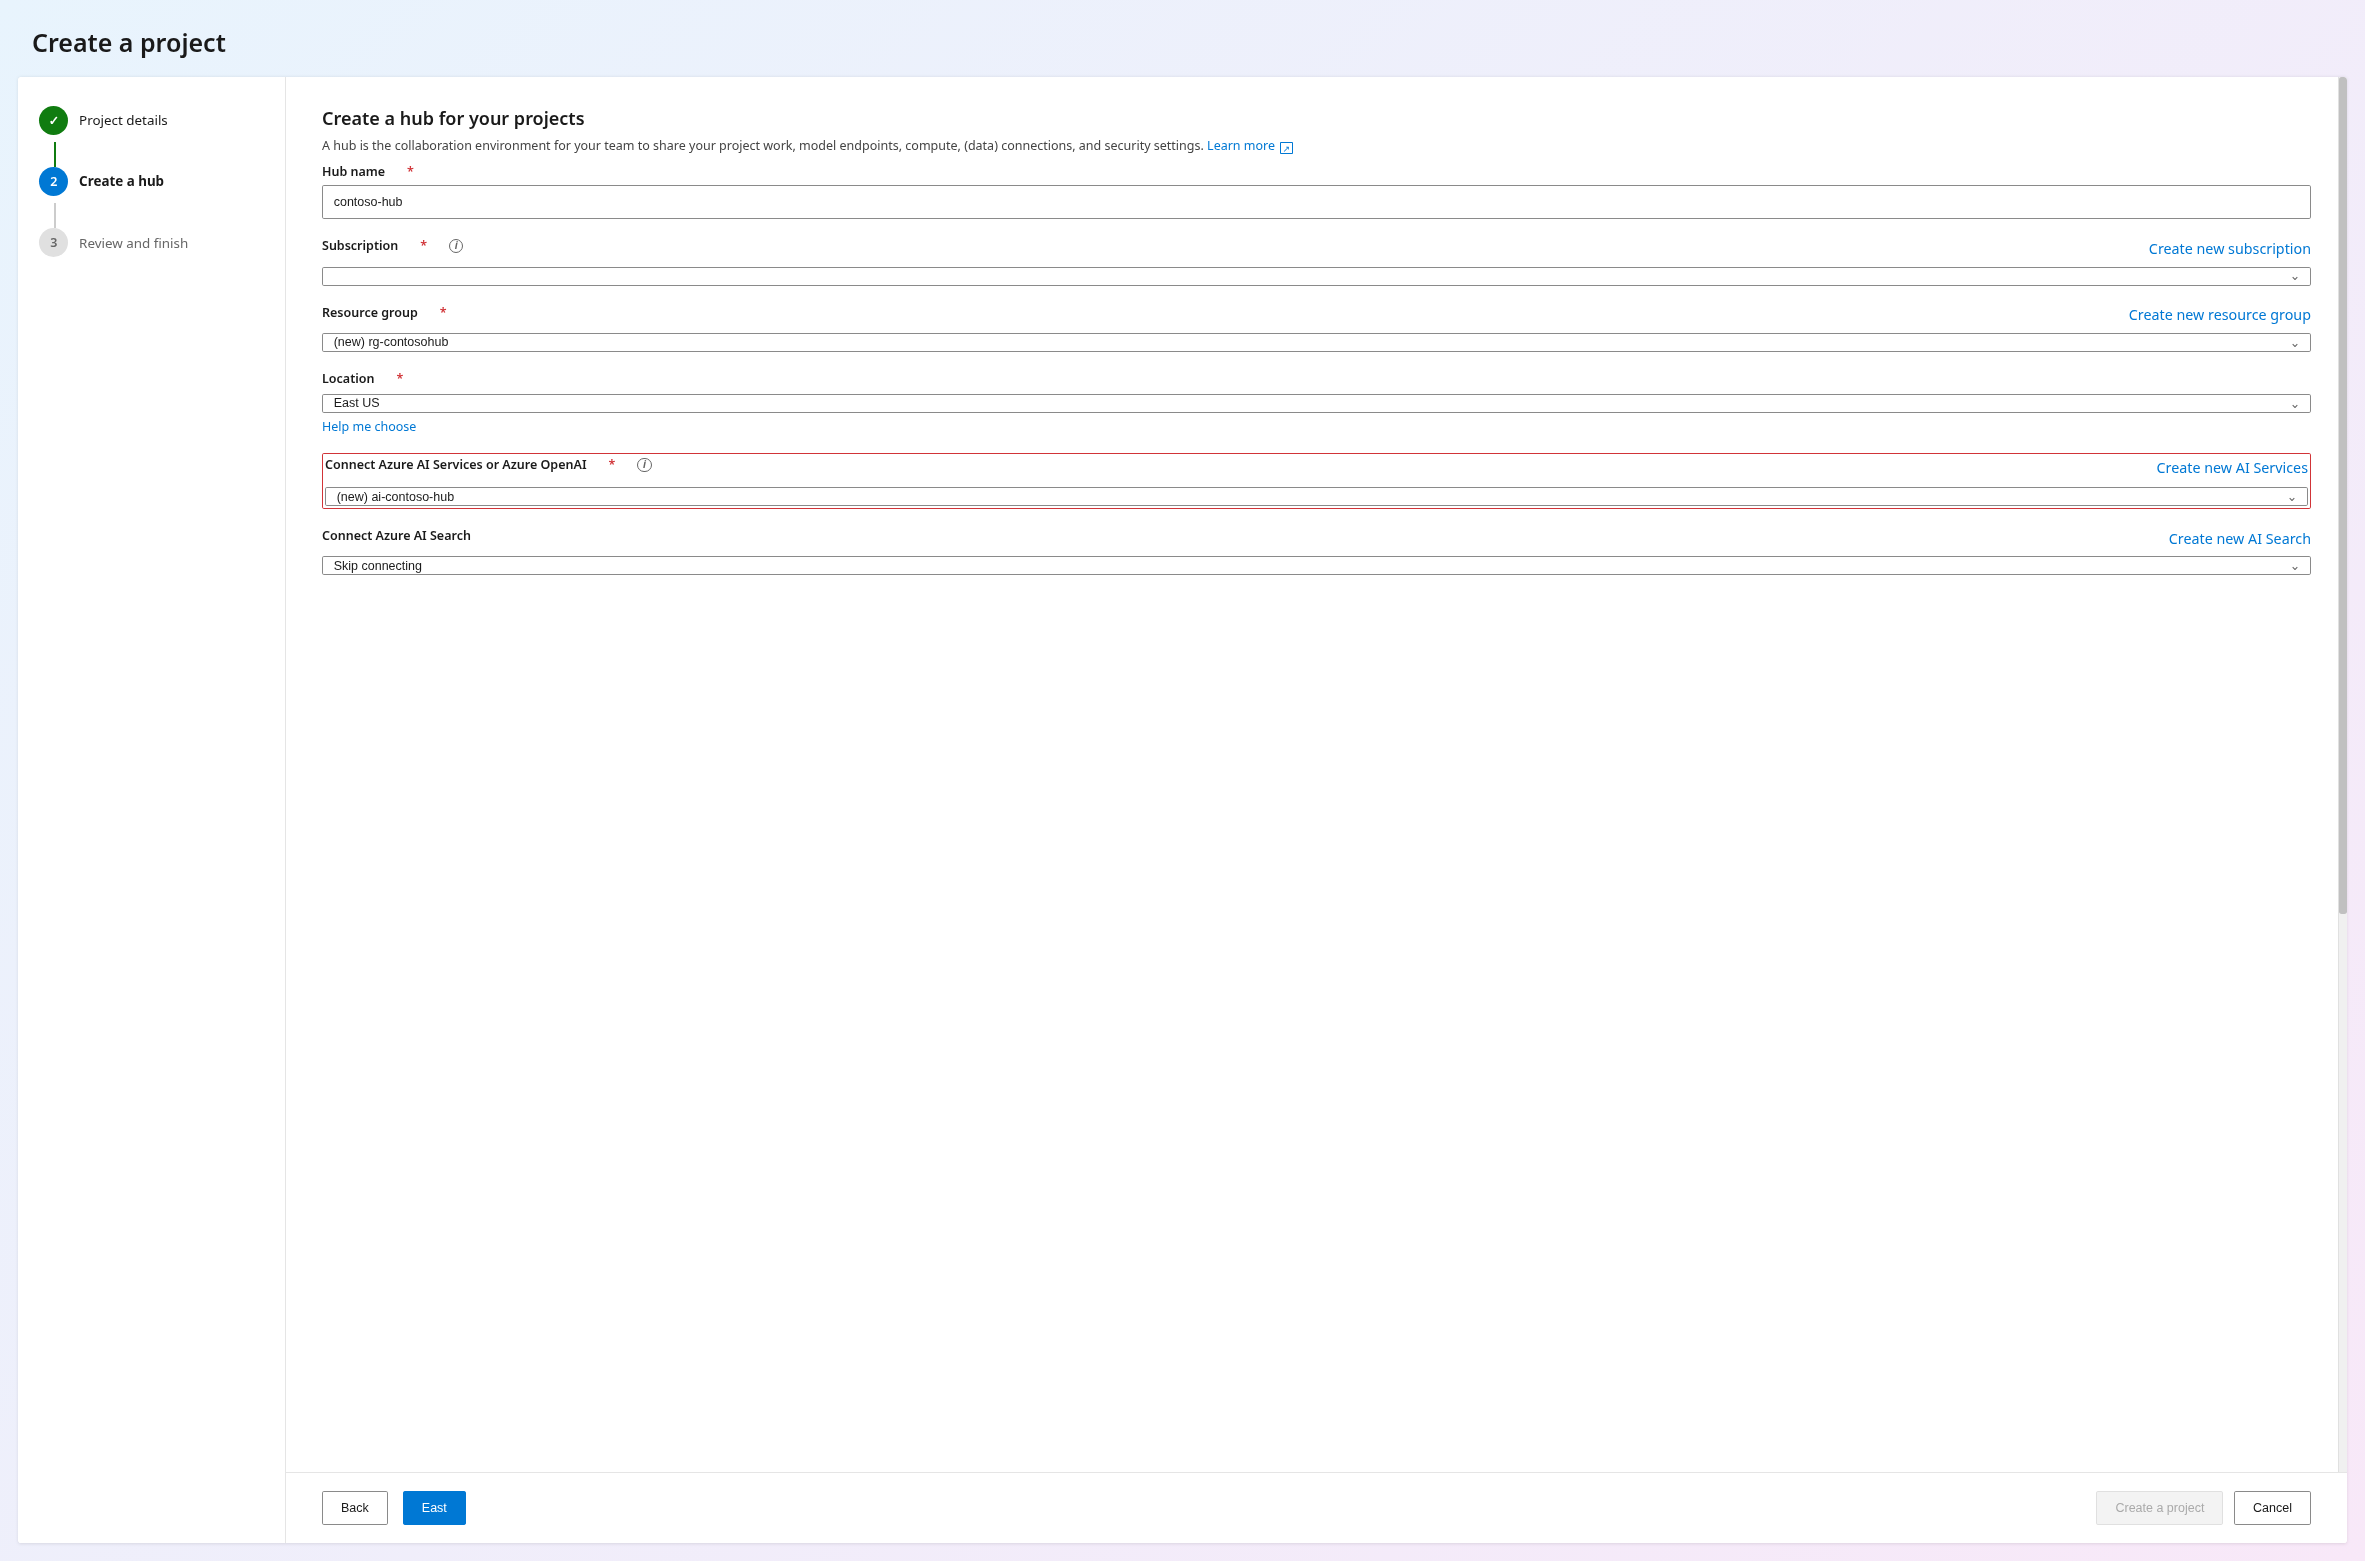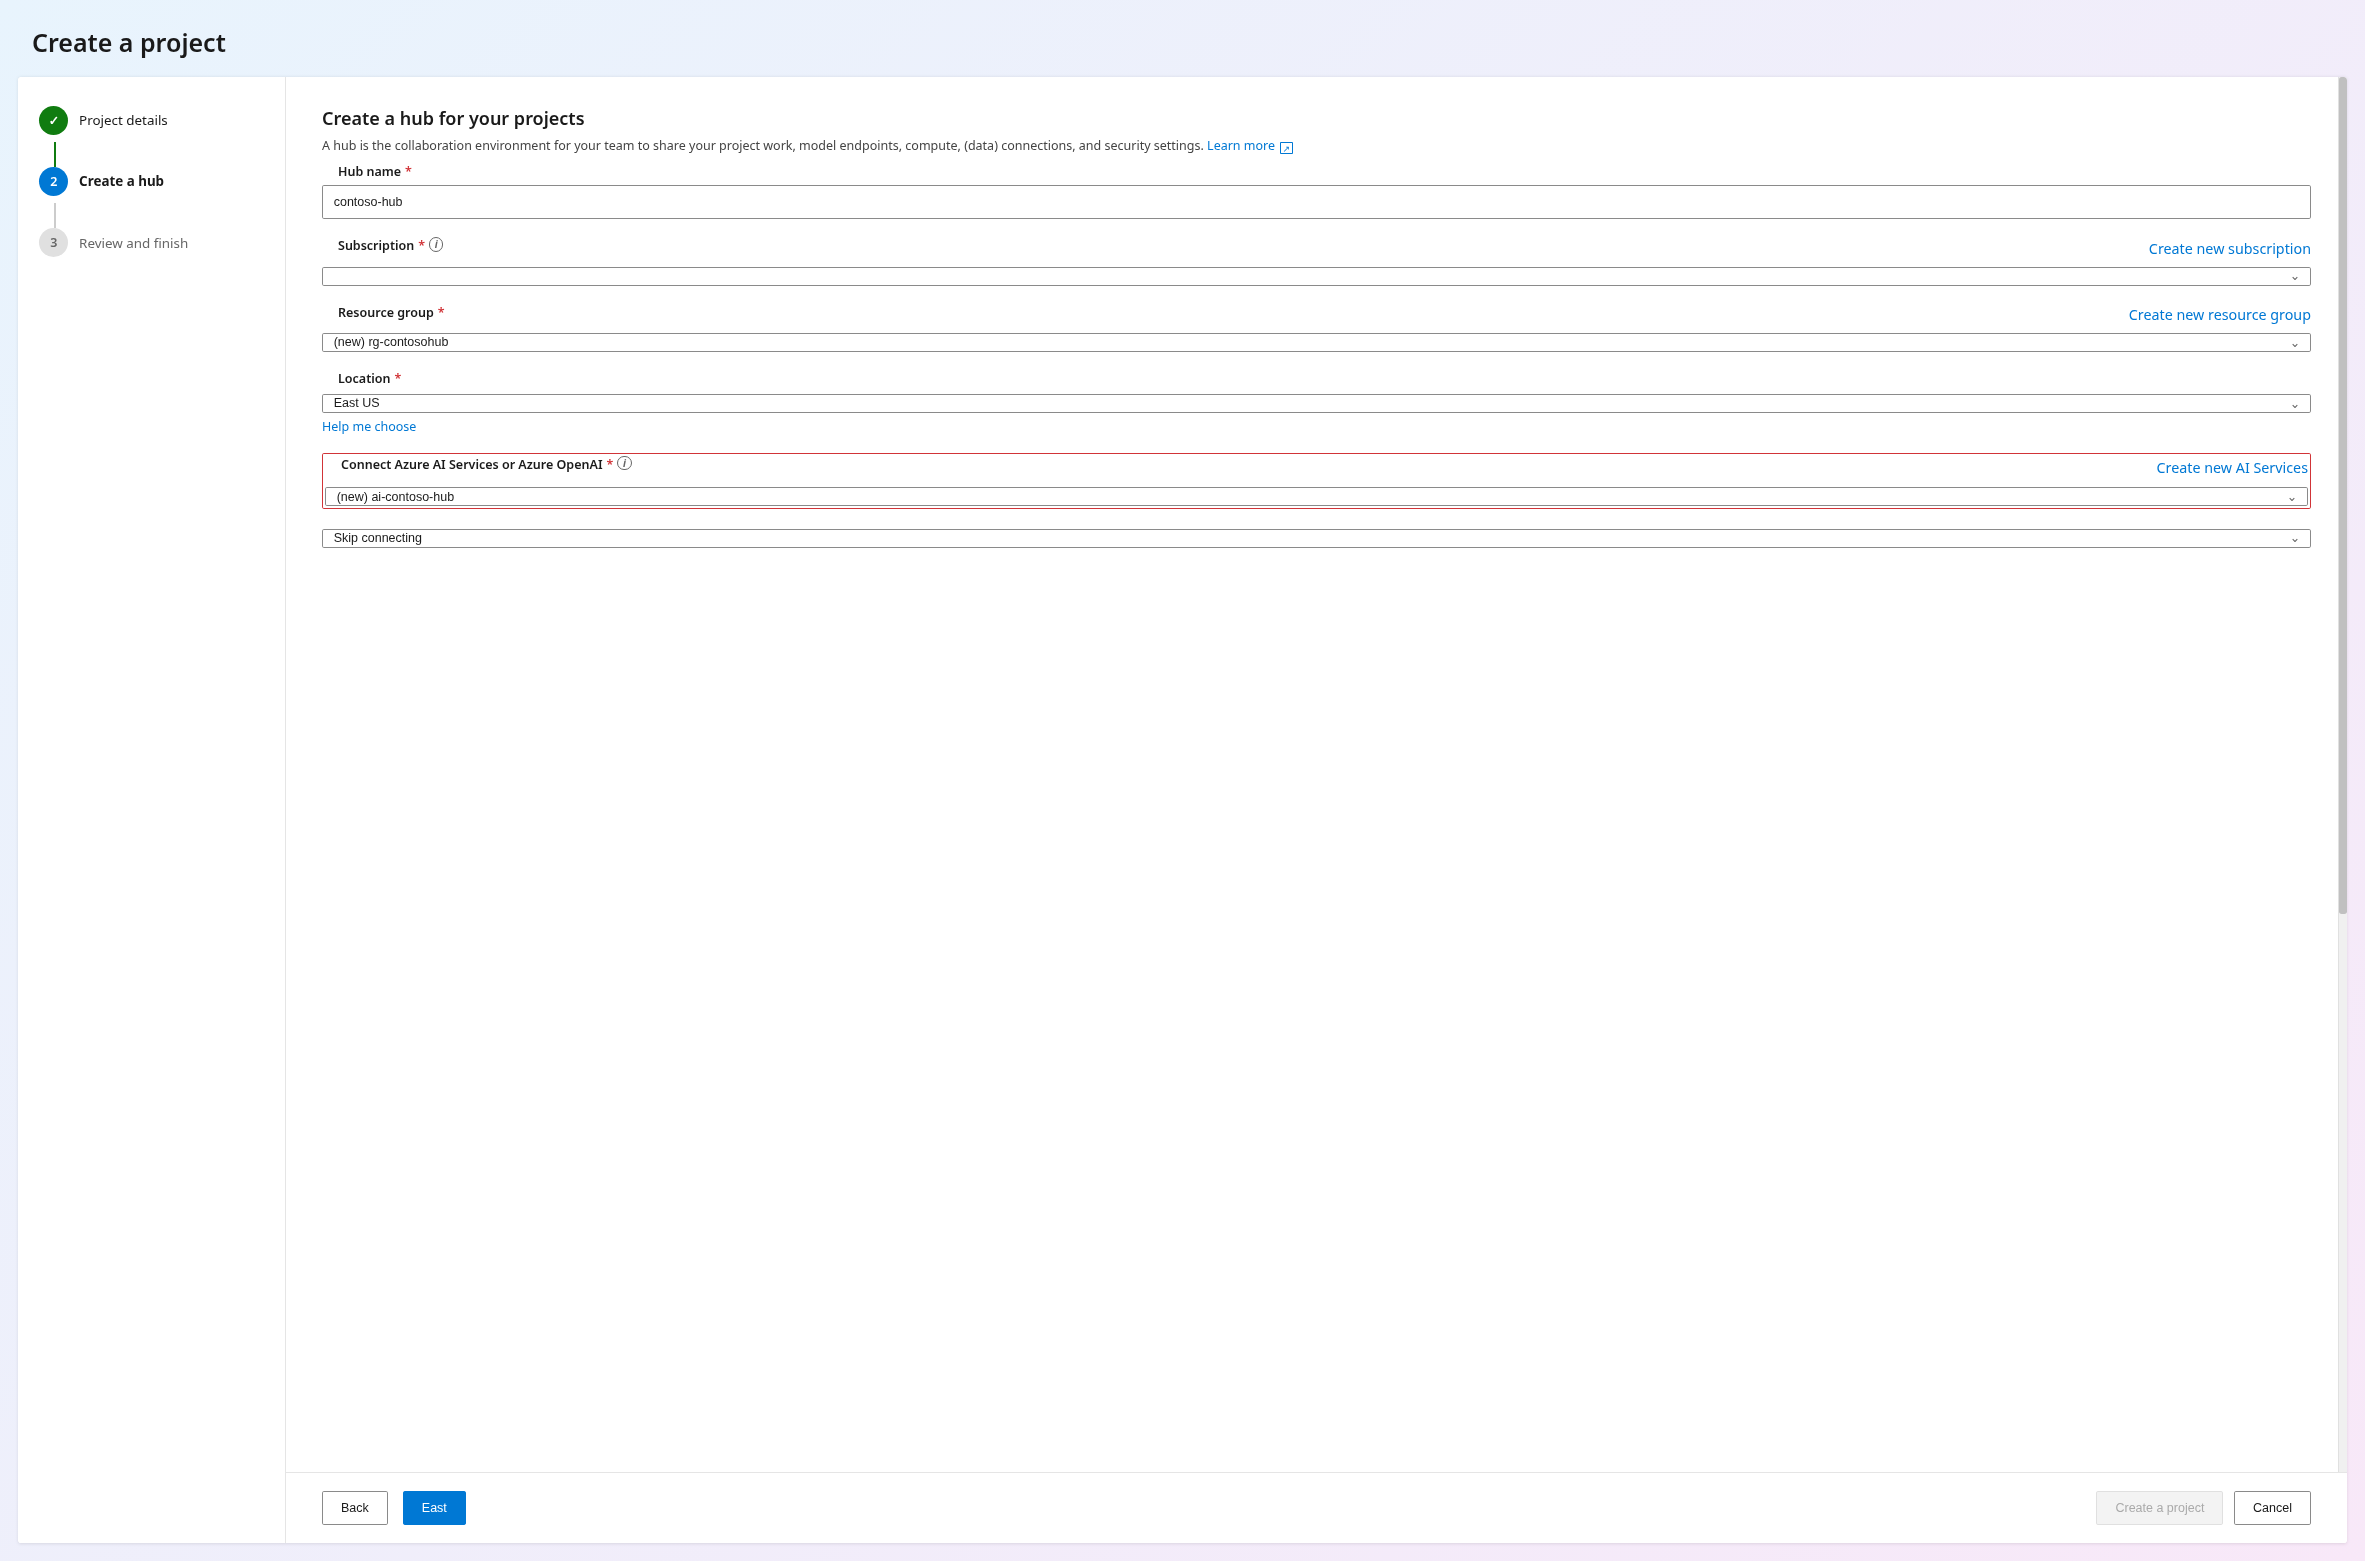--- a/index.html
+++ b/index.html
@@ -117,23 +117,22 @@
     }
     .field-group {
       margin-bottom: 18px;
     }
     .field-label {
       font-size: 12.5px;
       font-weight: 600;
       color: #1a1a1a;
       margin-bottom: 5.4px;
       display: flex;
-      align-items: flex-start;
-      gap: 4px;
-      margin-left: 16px;
+      align-items: center;
+      gap: 22px;
     }
     .required-star {
       color: #d13438;
     }
     .info-icon {
       width: 14.3px;
       height: 14.3px;
       border: 1.3px solid #666;
       border-radius: 50%;
       display: inline-flex;
@@ -352,20 +351,26 @@
         </div>
         <div class="select-wrapper">
           <select class="field-select">
             <option value="(new) ai-contoso-hub">(new) ai-contoso-hub</option>
           </select>
           <span class="chevron">⌄</span>
         </div>
       </div>
 
       <div class="field-group">
+        <div class="field-row">
+          <div class="field-label">
+            <span>Connect Azure AI Search</span>
+          </div>
+          <a class="link">Create new AI Search</a>
+        </div>
         <div class="select-wrapper">
           <select class="field-select">
             <option value="Skip connecting">Skip connecting</option>
           </select>
           <span class="chevron">⌄</span>
         </div>
       </div>
 
     </div>
 

